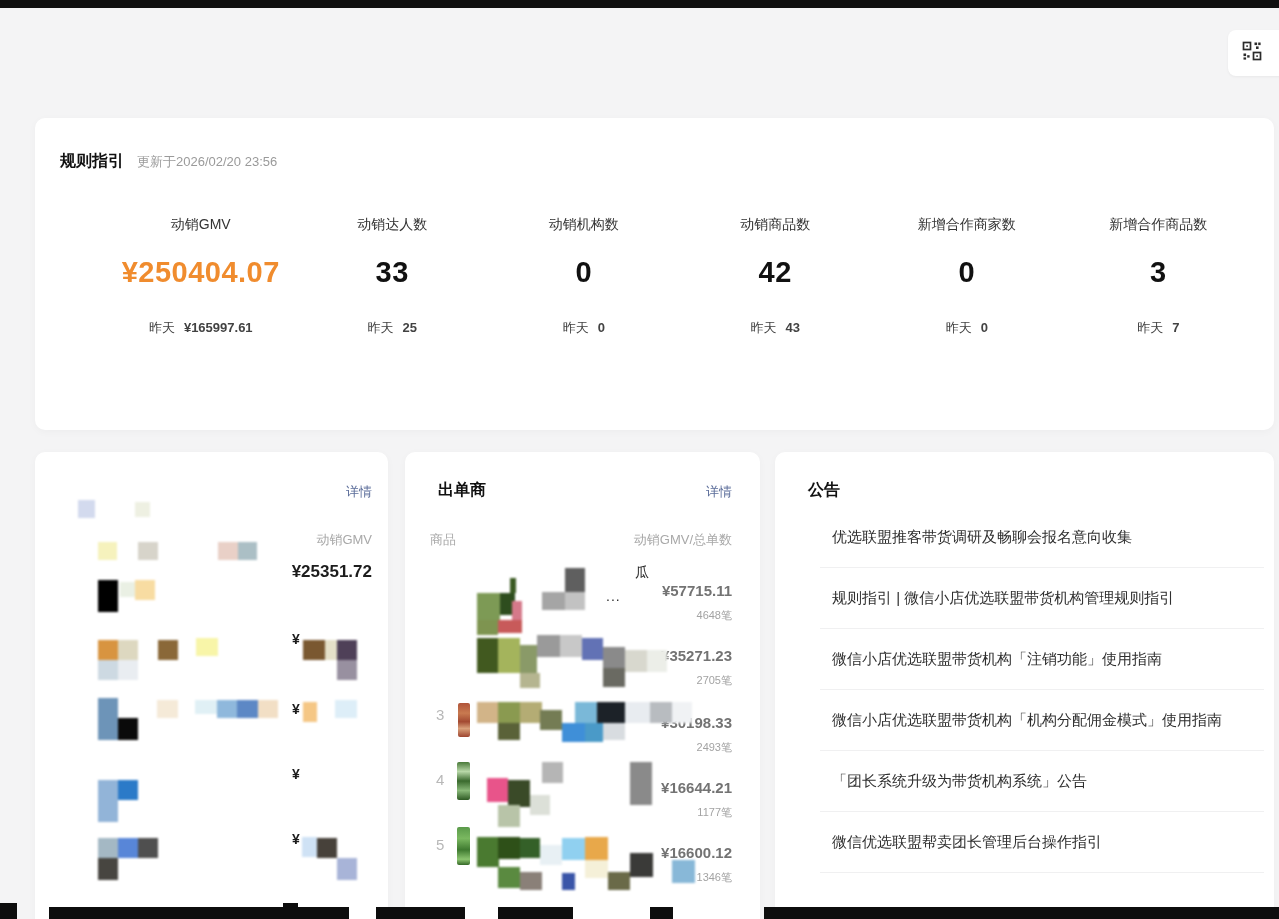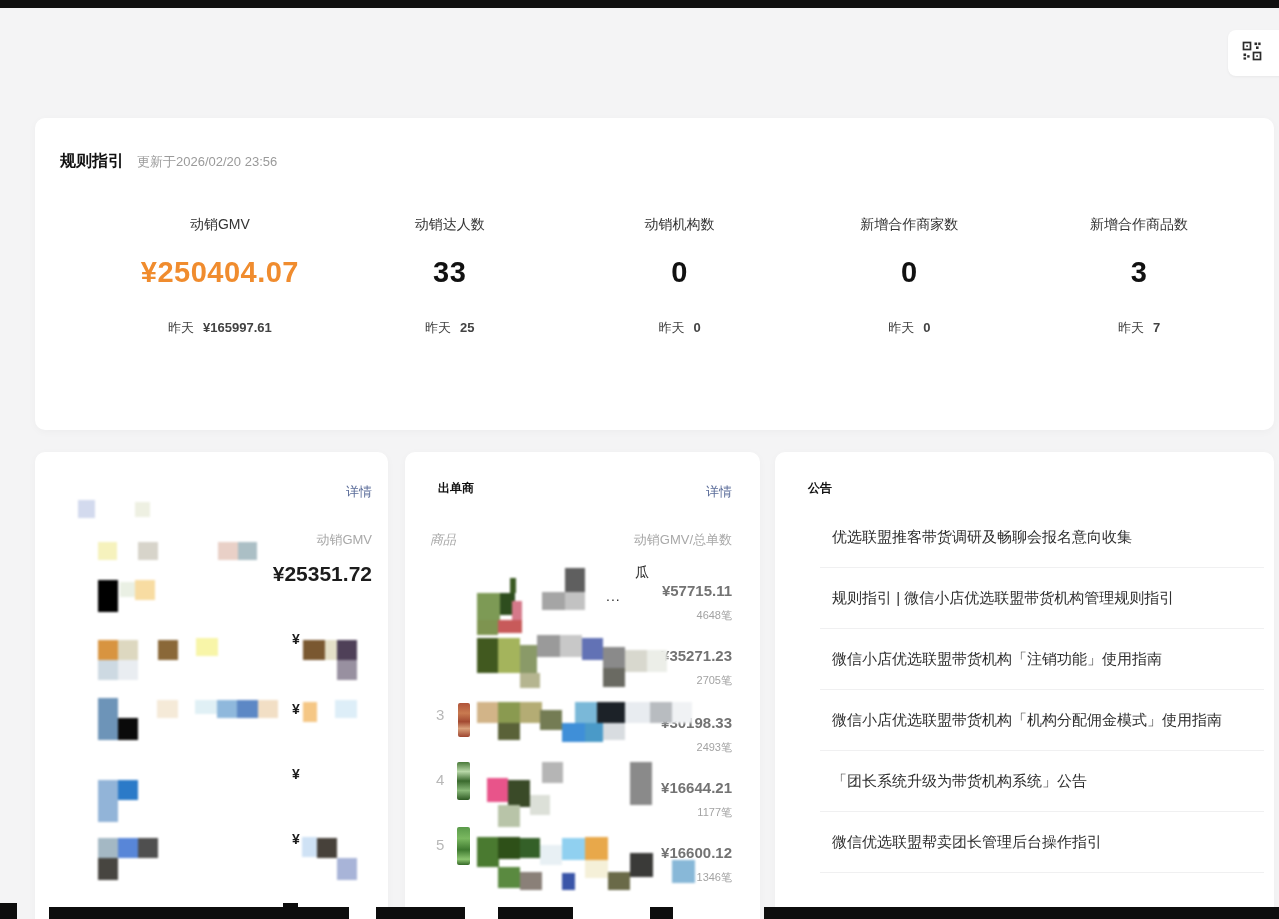--- a/index.html
+++ b/index.html
@@ -30,33 +30,33 @@
   .overview-updated{font-size:13px;color:#9a9a9a;margin-left:13px;}
   .metrics{position:absolute;left:0;top:98px;width:100%;display:flex;padding:0 20px 0 70px;box-sizing:border-box;}
   .metric{flex:1;text-align:center;}
   .metric-label{font-size:14px;color:#333;}
   .metric-value{font-size:29px;font-weight:bold;color:#111;margin-top:22px;letter-spacing:.5px;}
   .metric-value.orange{color:#f08c2e;}
   .metric-yesterday{font-size:13px;color:#424242;margin-top:30px;}
   .metric-yesterday .yv{margin-left:9px;font-weight:600;}
 
   
-  .card-title{position:absolute;left:33px;top:28px;font-size:12px;font-weight:bold;color:#111;}
+  .card-title{position:absolute;left:33px;top:28px;font-size:16px;font-weight:bold;color:#111;}
   .detail-link{position:absolute;top:31px;font-size:13px;color:#5a6c99;cursor:pointer;}
   .col-header{position:absolute;top:79px;font-size:13px;color:#a8a8a8;}
 
   
   .card-left .detail-link{right:16px;}
   .card-left .col-header{right:16px;}
-  .lv-top{position:absolute;right:16px;top:110px;font-size:21px;font-weight:bold;color:#1c1c1c;}
+  .lv-top{position:absolute;right:16px;top:110px;font-size:17px;font-weight:bold;color:#1c1c1c;}
   .yen-mark{position:absolute;left:257px;font-size:14px;font-weight:bold;color:#1c1c1c;}
 
   
   .card-mid .detail-link{right:28px;}
-  .col-left{left:25px;font-style:italic;}
+  .col-left{left:25px;}
   .card-mid .col-right{right:28px;margin-left:36px;}
   .m-row{position:absolute;left:0;width:355px;height:60px;}
   .m-rank{position:absolute;left:31px;top:14px;font-size:15px;color:#b8b8b8;}
   .m-val{position:absolute;right:28px;top:2px;text-align:right;}
   .m-gmv{font-size:15px;font-weight:bold;color:#737373;margin-top:20px;}
   .m-orders{font-size:11px;color:#a3a3a3;margin-top:9px;}
   .name-frag{position:absolute;left:230px;top:4px;font-size:14px;color:#2b2b2b;}
   .name-ellipsis{position:absolute;left:201px;top:28px;font-size:14px;color:#2b2b2b;letter-spacing:1px;}
   .thumb{position:absolute;border-radius:2px;}
   .thumb-3{left:53px;top:11px;width:12px;height:34px;background:linear-gradient(180deg,#b0543a 0%,#c87a50 30%,#a34a32 55%,#d9a07a 75%,#9e4530 100%);}
@@ -110,20 +110,25 @@
     </div>
     <div class="metric">
       <div class="metric-label">动销达人数</div>
       <div class="metric-value">33</div>
       <div class="metric-yesterday"><span>昨天</span><span class="yv">25</span></div>
     </div>
     <div class="metric">
       <div class="metric-label">动销机构数</div>
       <div class="metric-value">0</div>
       <div class="metric-yesterday"><span>昨天</span><span class="yv">0</span></div>
+    </div>
+    <div class="metric">
+      <div class="metric-label">动销商品数</div>
+      <div class="metric-value">42</div>
+      <div class="metric-yesterday"><span>昨天</span><span class="yv">43</span></div>
     </div>
     <div class="metric">
       <div class="metric-label">新增合作商家数</div>
       <div class="metric-value">0</div>
       <div class="metric-yesterday"><span>昨天</span><span class="yv">0</span></div>
     </div>
     <div class="metric">
       <div class="metric-label">新增合作商品数</div>
       <div class="metric-value">3</div>
       <div class="metric-yesterday"><span>昨天</span><span class="yv">7</span></div>

